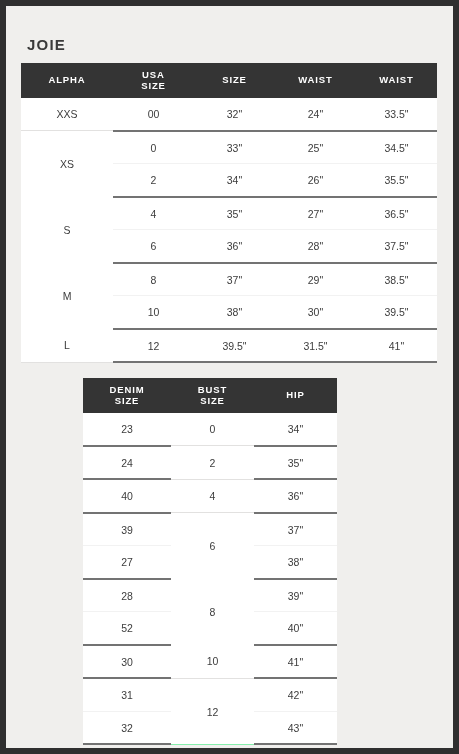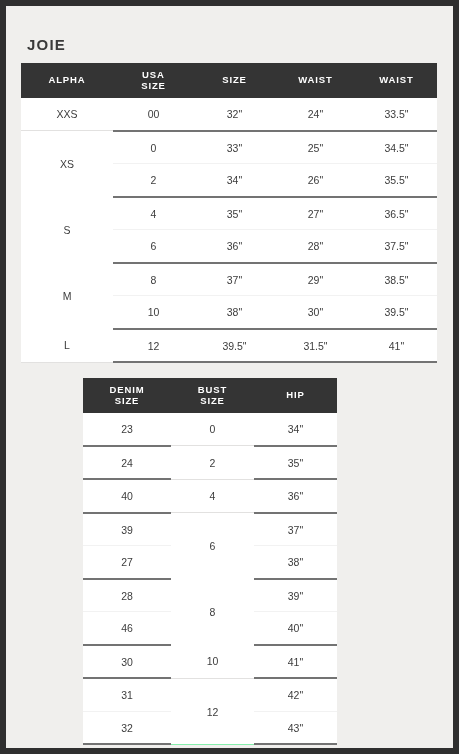--- a/index.html
+++ b/index.html
@@ -219,21 +219,21 @@
         <tr class="group-end">
           <td>27</td>
           <td>38"</td>
         </tr>
         <tr class="inner">
           <td class="inset-l">28</td>
           <td class="span-cell" rowspan="2">8</td>
           <td class="inset-r">39"</td>
         </tr>
         <tr class="group-end">
-          <td>46</td>
+          <td>52</td>
           <td>40"</td>
         </tr>
         <tr class="group-end">
           <td>30</td>
           <td class="span-cell" rowspan="1" style="border-bottom: 1px solid rgb(226, 225, 224);">10</td>
           <td>41"</td>
         </tr>
         <tr class="inner">
           <td class="inset-l">31</td>
           <td class="span-cell" rowspan="2">12</td>

